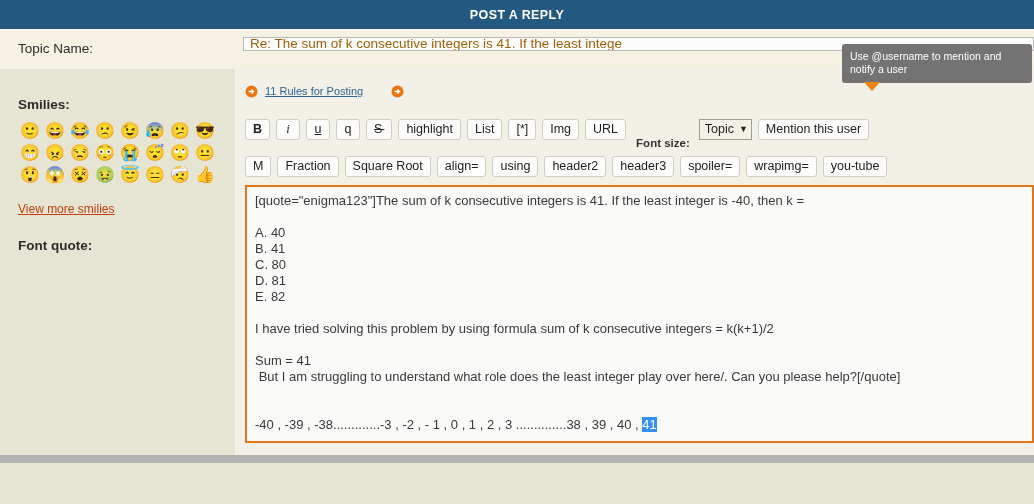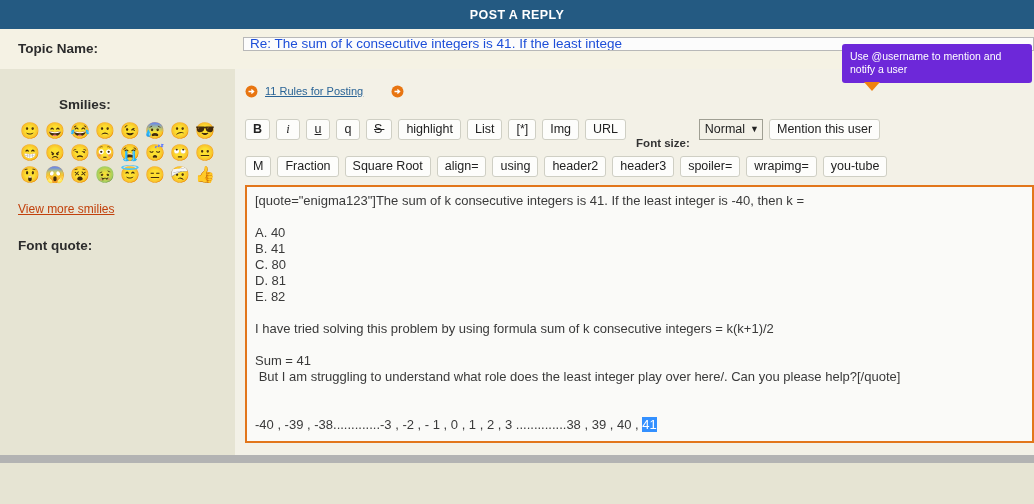--- a/index.html
+++ b/index.html
@@ -38,21 +38,21 @@
   .row {
     display: flex;
     align-items: stretch;
   }
 
   .label-cell {
     width: 235px;
     min-width: 235px;
     box-sizing: border-box;
     padding: 12px 0 0 18px;
-    font-weight: bold;
+    font-weight: normal;
     font-size: 13.5px;
     color: #2c2c2c;
   }
   .label-cell.topic {
     background: #f5f2e4;
     height: 40px;
   }
   .value-cell {
     flex: 1;
     box-sizing: border-box;
@@ -66,21 +66,21 @@
 
   
   .topic-input {
     width: 100%;
     box-sizing: border-box;
     height: 14px;
     border: 1px solid #b8b8b8;
     background: #fcfcfc;
     font-family: "Liberation Sans", sans-serif;
     font-size: 13.5px;
-    color: #1d4ed8;
+    color: #a16207;
     padding: 2px 6px;
     outline: none;
   }
 
   
   .left-col {
     width: 235px;
     min-width: 235px;
     box-sizing: border-box;
     background: #e6e4d3;
@@ -88,21 +88,21 @@
   }
   .left-section {
     padding-left: 18px;
   }
   .left-title {
     font-weight: bold;
     font-size: 13.5px;
     color: #2c2c2c;
   }
   .mb-title { padding-top: 16px; }
-  .sm-title { padding-top: 28px; margin-left: 41px; }
+  .sm-title { padding-top: 28px; }
   .fc-title { padding-top: 22px; }
 
   .smilies-grid {
     padding-top: 8px;
     width: 200px;
     display: flex;
     flex-wrap: wrap;
   }
   .smiley {
     width: 25px;
@@ -209,21 +209,21 @@
   }
   .caret { font-size: 9px; }
 
   
   .tooltip {
     position: absolute;
     right: 2px;
     top: -25px;
     width: 190px;
     box-sizing: border-box;
-    background: #6d28d9;
+    background: #737373;
     color: #ffffff;
     font-size: 10.5px;
     line-height: 13px;
     padding: 6px 8px 7px 8px;
     border-radius: 3px;
     z-index: 20;
   }
   .tooltip:after {
     content: "";
     position: absolute;
@@ -367,21 +367,21 @@
         <div class="tb-btn u">u</div>
         <div class="tb-btn">q</div>
         <div class="tb-btn s">S</div>
         <div class="tb-btn">highlight</div>
         <div class="tb-btn">List</div>
         <div class="tb-btn">[*]</div>
         <div class="tb-btn">Img</div>
         <div class="tb-btn">URL</div>
         <span class="fontsize-label">Font size:</span>
         <div class="fontsize-select">
-          <span>Normal</span>
+          <span>Topic</span>
           <span class="caret">▼</span>
         </div>
         <div class="tb-btn">Mention this user</div>
       </div>
 
       <div class="toolbar">
         <div class="tb-btn">M</div>
         <div class="tb-btn">Fraction</div>
         <div class="tb-btn">Square Root</div>
         <div class="tb-btn">align=</div>

